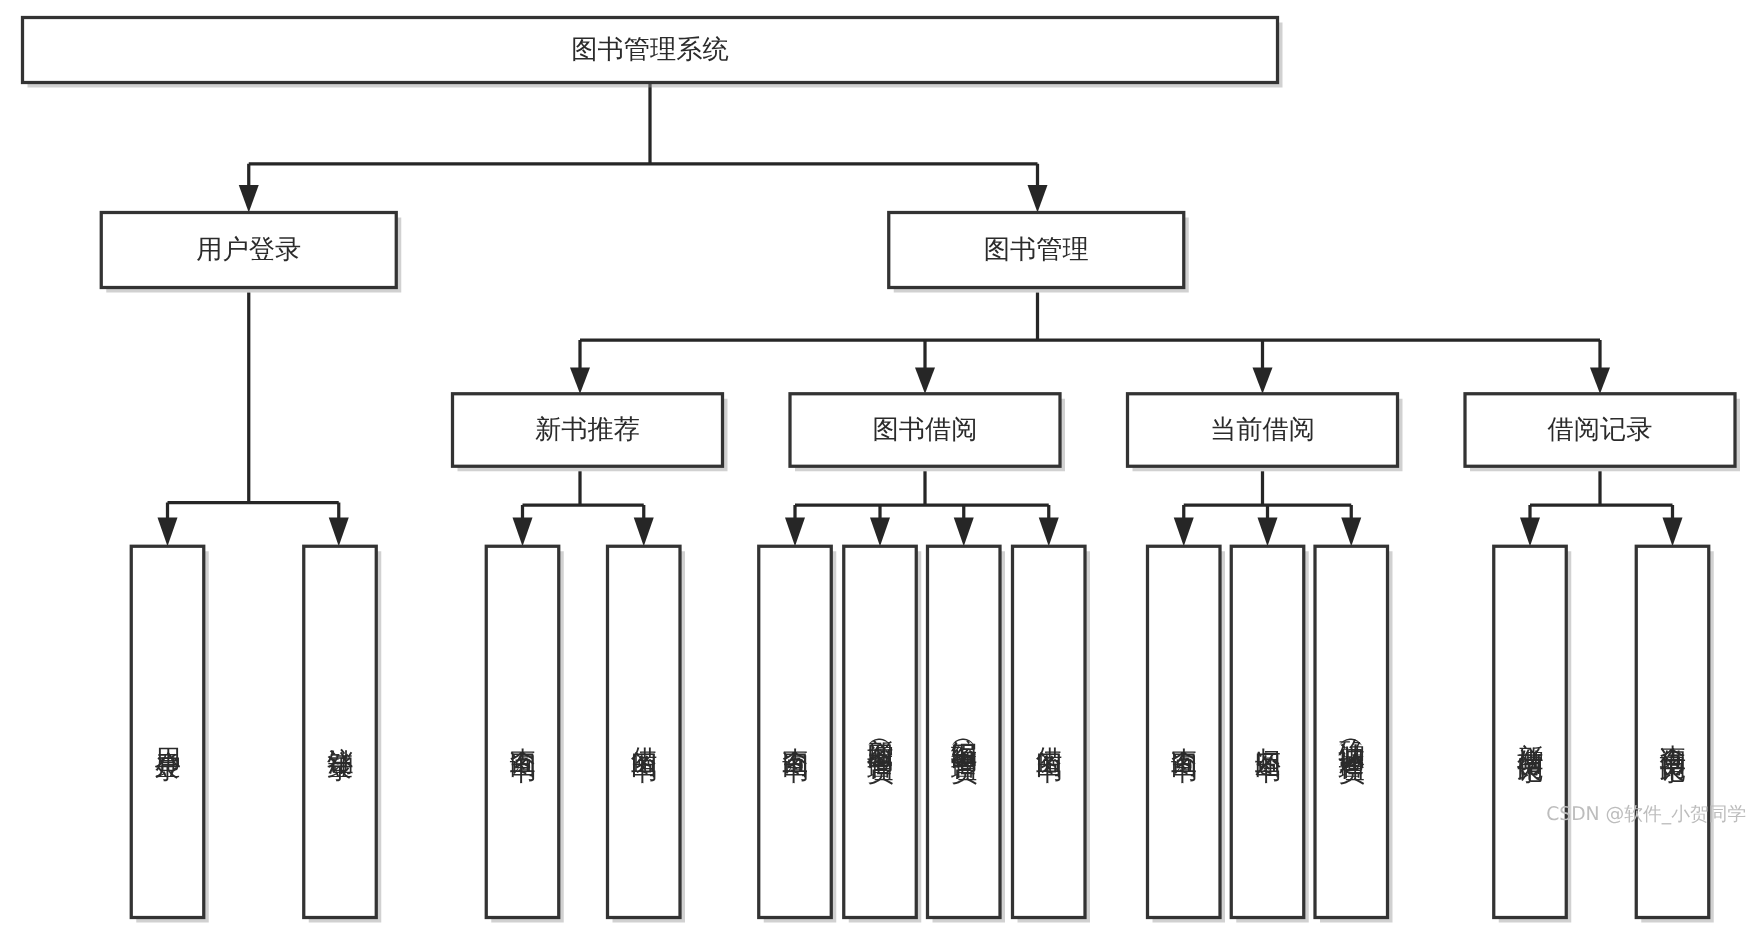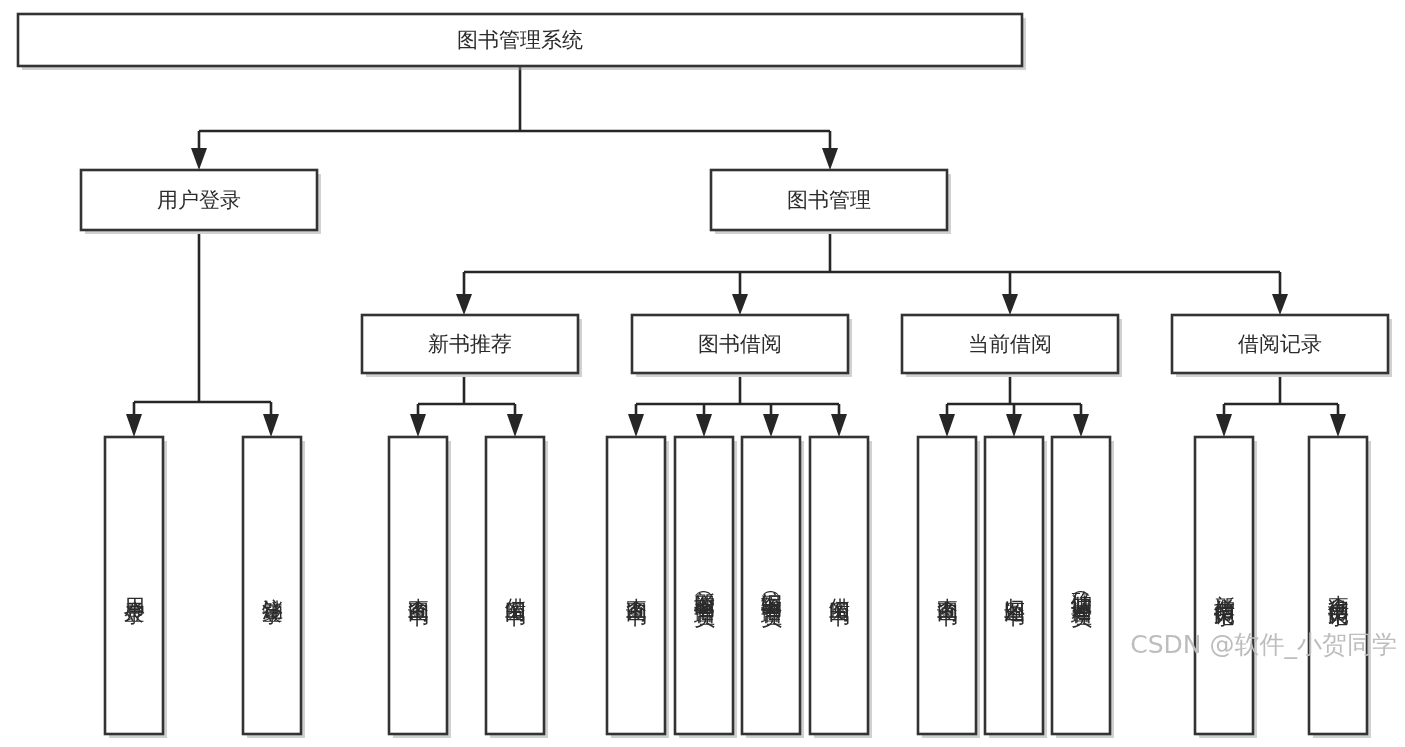--- a/index.html
+++ b/index.html
@@ -64,21 +64,21 @@
     justify-content: center;
     white-space: nowrap;
     text-align: center;
     user-select: none;
   }
   #watermark {
     position: absolute;
     right: 8px;
     bottom: 4px;
     font-family: "DejaVu Sans", "Liberation Sans", sans-serif;
-    font-size: 25px;
+    font-size: 15px;
     color: #bdbdbd;
     white-space: nowrap;
     user-select: none;
   }
 </style>
 </head>
 <body>
 
 <div id="diagram-root">
 

